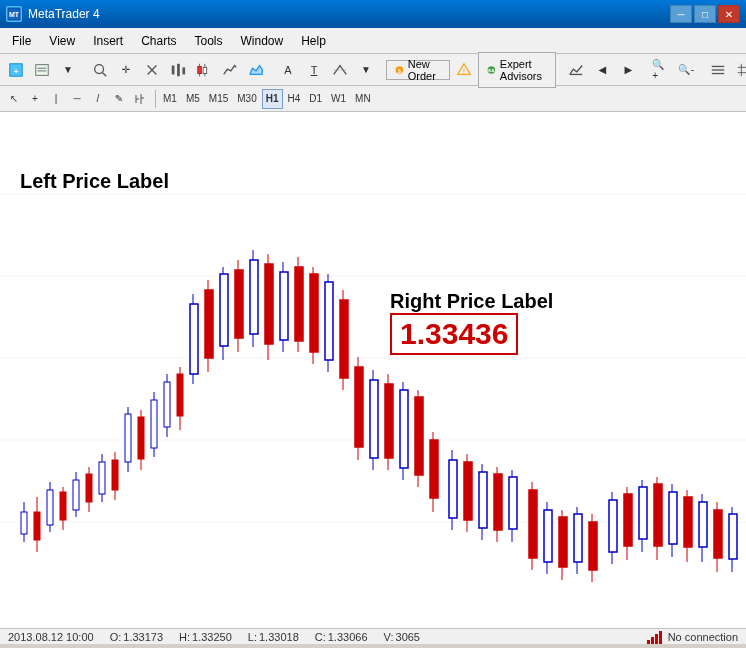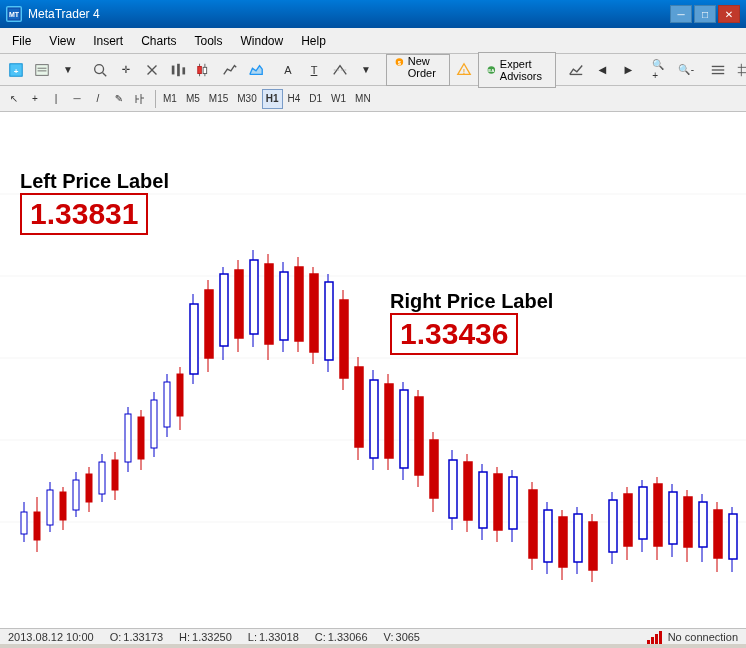--- a/index.html
+++ b/index.html
@@ -103,24 +103,25 @@
     .toolbar-btn.text-btn { font-size: 11px; padding: 0 6px; }
     .toolbar-separator {
       width: 1px;
       height: 22px;
       background: #b0b0b0;
       margin: 0 2px;
     }
     .new-order-btn {
       background: #f0f0f0;
       border: 1px solid #aaa;
-      height: 32px;
+      height: 20px;
       padding: 0 8px;
       font-size: 11px;
       display: flex;
+      align-items: center;
       gap: 4px;
       cursor: pointer;
     }
     .expert-btn {
       background: #f0f0f0;
       border: 1px solid #aaa;
       height: 36px;
       padding: 0 8px;
       font-size: 11px;
       display: flex;
@@ -573,23 +574,20 @@
         <line x1="717" y1="390" x2="717" y2="460" stroke="#cc0000" stroke-width="1"></line>
         <rect x="714" y="398" width="8" height="48" fill="#cc0000" stroke="#cc0000" stroke-width="1.5"></rect>
 
         <line x1="732" y1="395" x2="732" y2="460" stroke="#0000cc" stroke-width="1"></line>
         <rect x="729" y="402" width="8" height="45" fill="white" stroke="#0000cc" stroke-width="1.5"></rect>
       </svg>
 
       
       <div class="price-label-left">
         <div class="price-label-title">Left Price Label</div>
-        <div class="price-box">
-          <span class="price-value">1.33831</span>
-        </div>
       </div>
 
       
       <div class="price-label-right">
         <div class="price-label-title">Right Price Label</div>
         <div class="price-box">
           <span class="price-value">1.33436</span>
         </div>
       </div>
 

